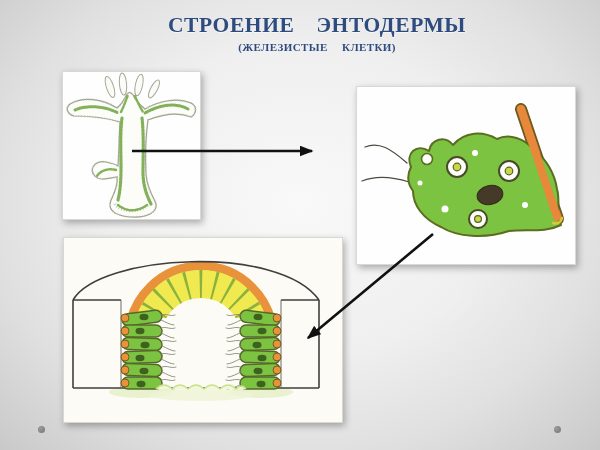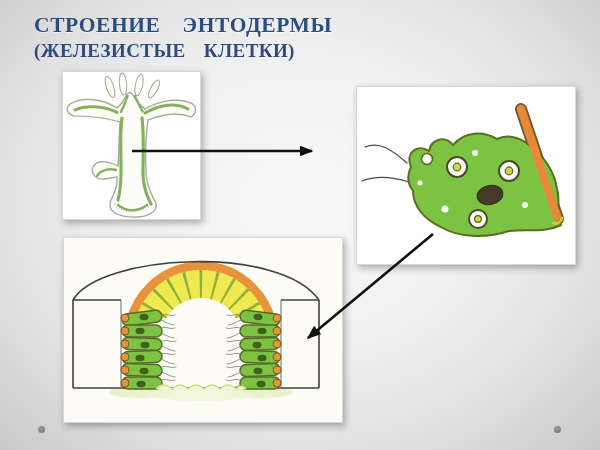--- a/index.html
+++ b/index.html
@@ -1,28 +1,28 @@
 <!DOCTYPE html>
 <html><head>
 <meta charset="utf-8">
 <style>
   html,body{margin:0;padding:0;}
   .slide{
     position:relative; width:600px; height:450px; overflow:hidden;
     background:radial-gradient(ellipse at 50% 45%, #f9f9f9 0%, #efefef 45%, #e0e0e0 72%, #c9c9c9 100%);
     font-family:"Liberation Serif", serif;
   }
-  .title-wrap{position:absolute; top:14px; left:0; right:0; line-height:1.1;margin-left:34px;}
+  .title-wrap{position:absolute; top:14px; left:0; right:0; text-align:center; line-height:1.1;margin-left:34px;}
   .title-wrap h1{
     margin:0; font-size:21.5px; font-weight:bold; color:#2d4b7e;
     letter-spacing:.6px; word-spacing:5px; white-space:pre;
     text-shadow:0 1px 0 rgba(255,255,255,.6);
   }
   .title-wrap h2{
-    margin:3px 0 0 0; font-size:19px; font-weight:bold; color:#2d4b7e;
+    margin:3px 0 0 0; font-size:11px; font-weight:bold; color:#2d4b7e;
     letter-spacing:.4px; word-spacing:4px; white-space:pre;
   }
   .img-box{
     position:absolute; margin:0; background:#fefefe;
     border:1px solid #d8d8d6;
     box-shadow:2px 3px 7px rgba(0,0,0,.30);
   }
   .img-box svg{position:absolute; inset:0; width:100%; height:100%;}
   .hydra-box{left:62px; top:71px; width:137px; height:147px;}
   .cell-box{left:356px; top:86px; width:218px; height:177px;}

